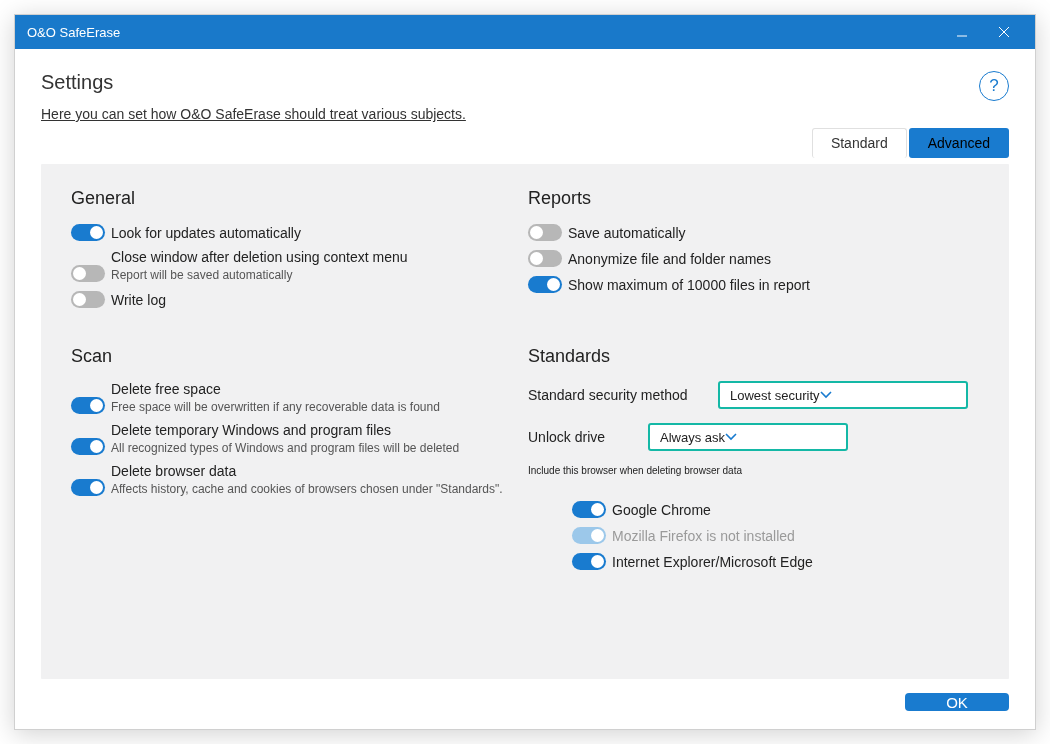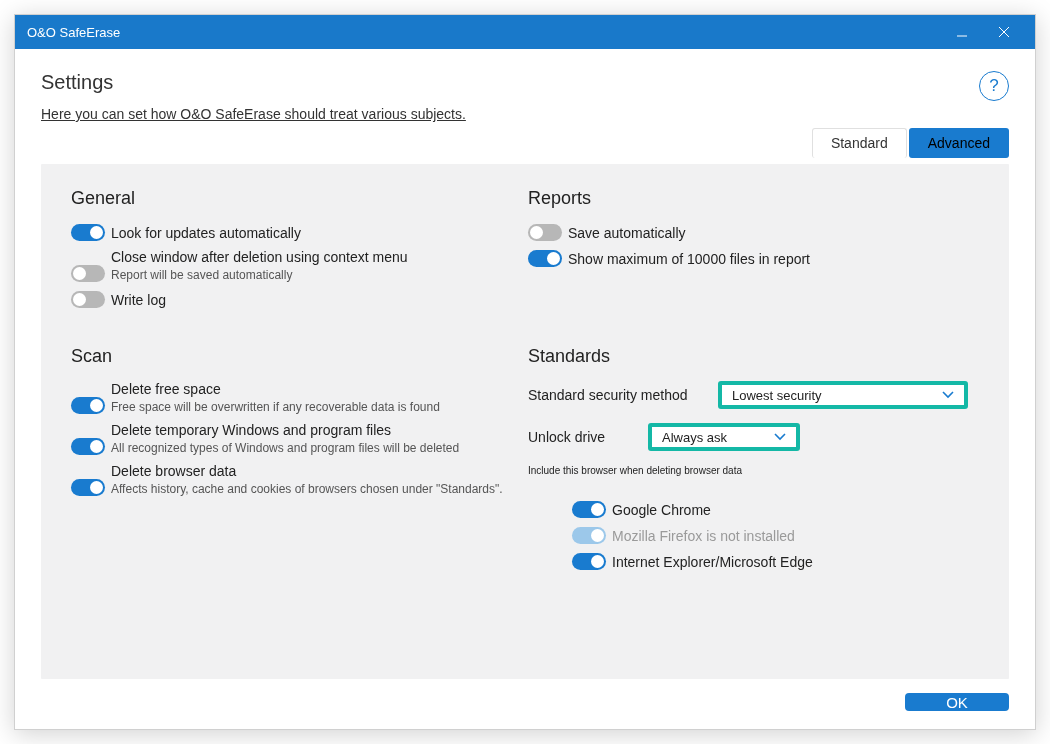--- a/index.html
+++ b/index.html
@@ -120,33 +120,33 @@
   .toggle.on.disabled { background: #9cc8ea; cursor: default;}
   .field-row {
     display: flex;
     align-items: center;
     margin-bottom: 14px;
   }
   .field-label { font-size: 14px; color: #222; width: 190px;}
   .field-label.short { width: 120px; }
   .select {
     background: #fff;
-    border: 4px solid #14b8a6;
+    border: 2px solid #14b8a6;
     border-radius: 3px;
     height: 28px;
     padding: 0 10px;
     display: flex;
     align-items: center;
-    justify-content: space-between;
+    justify-content: flex-start;
     cursor: pointer;
     font-size: 13px;
     color: #222;
   }
   .select.wide { width: 250px; }
-  .select.narrow { width: 152px; }
+  .select.narrow { width: 200px; }
   .select svg { stroke: #197bcf; stroke-width: 1.6; fill: none; }
   .include-label { font-size: 10px; color: #222; margin-top: 6px; margin-bottom: 24px;}
   .browsers { margin-left: 44px; }
   .footer {
     padding: 14px 26px 18px 0;
     display: flex;
     justify-content: flex-end;
   }
   .ok-btn {
     background: #197bcf;
@@ -234,20 +234,28 @@
 
       <div class="row">
         <div class="tog-wrap">
             <div class="toggle off">
               <div class="knob"></div>
             </div>
           </div>
         <div class="txt">Save automatically</div>
       </div>
 
+      <div class="row">
+        <div class="tog-wrap">
+            <div class="toggle off">
+              <div class="knob"></div>
+            </div>
+          </div>
+        <div class="txt">Anonymize file and folder names</div>
+      </div>
 
       <div class="row">
         <div class="tog-wrap">
             <div class="toggle on">
               <div class="knob"></div>
             </div>
           </div>
         <div class="txt">Show maximum of 10000 files in report</div>
       </div>
     </div>

